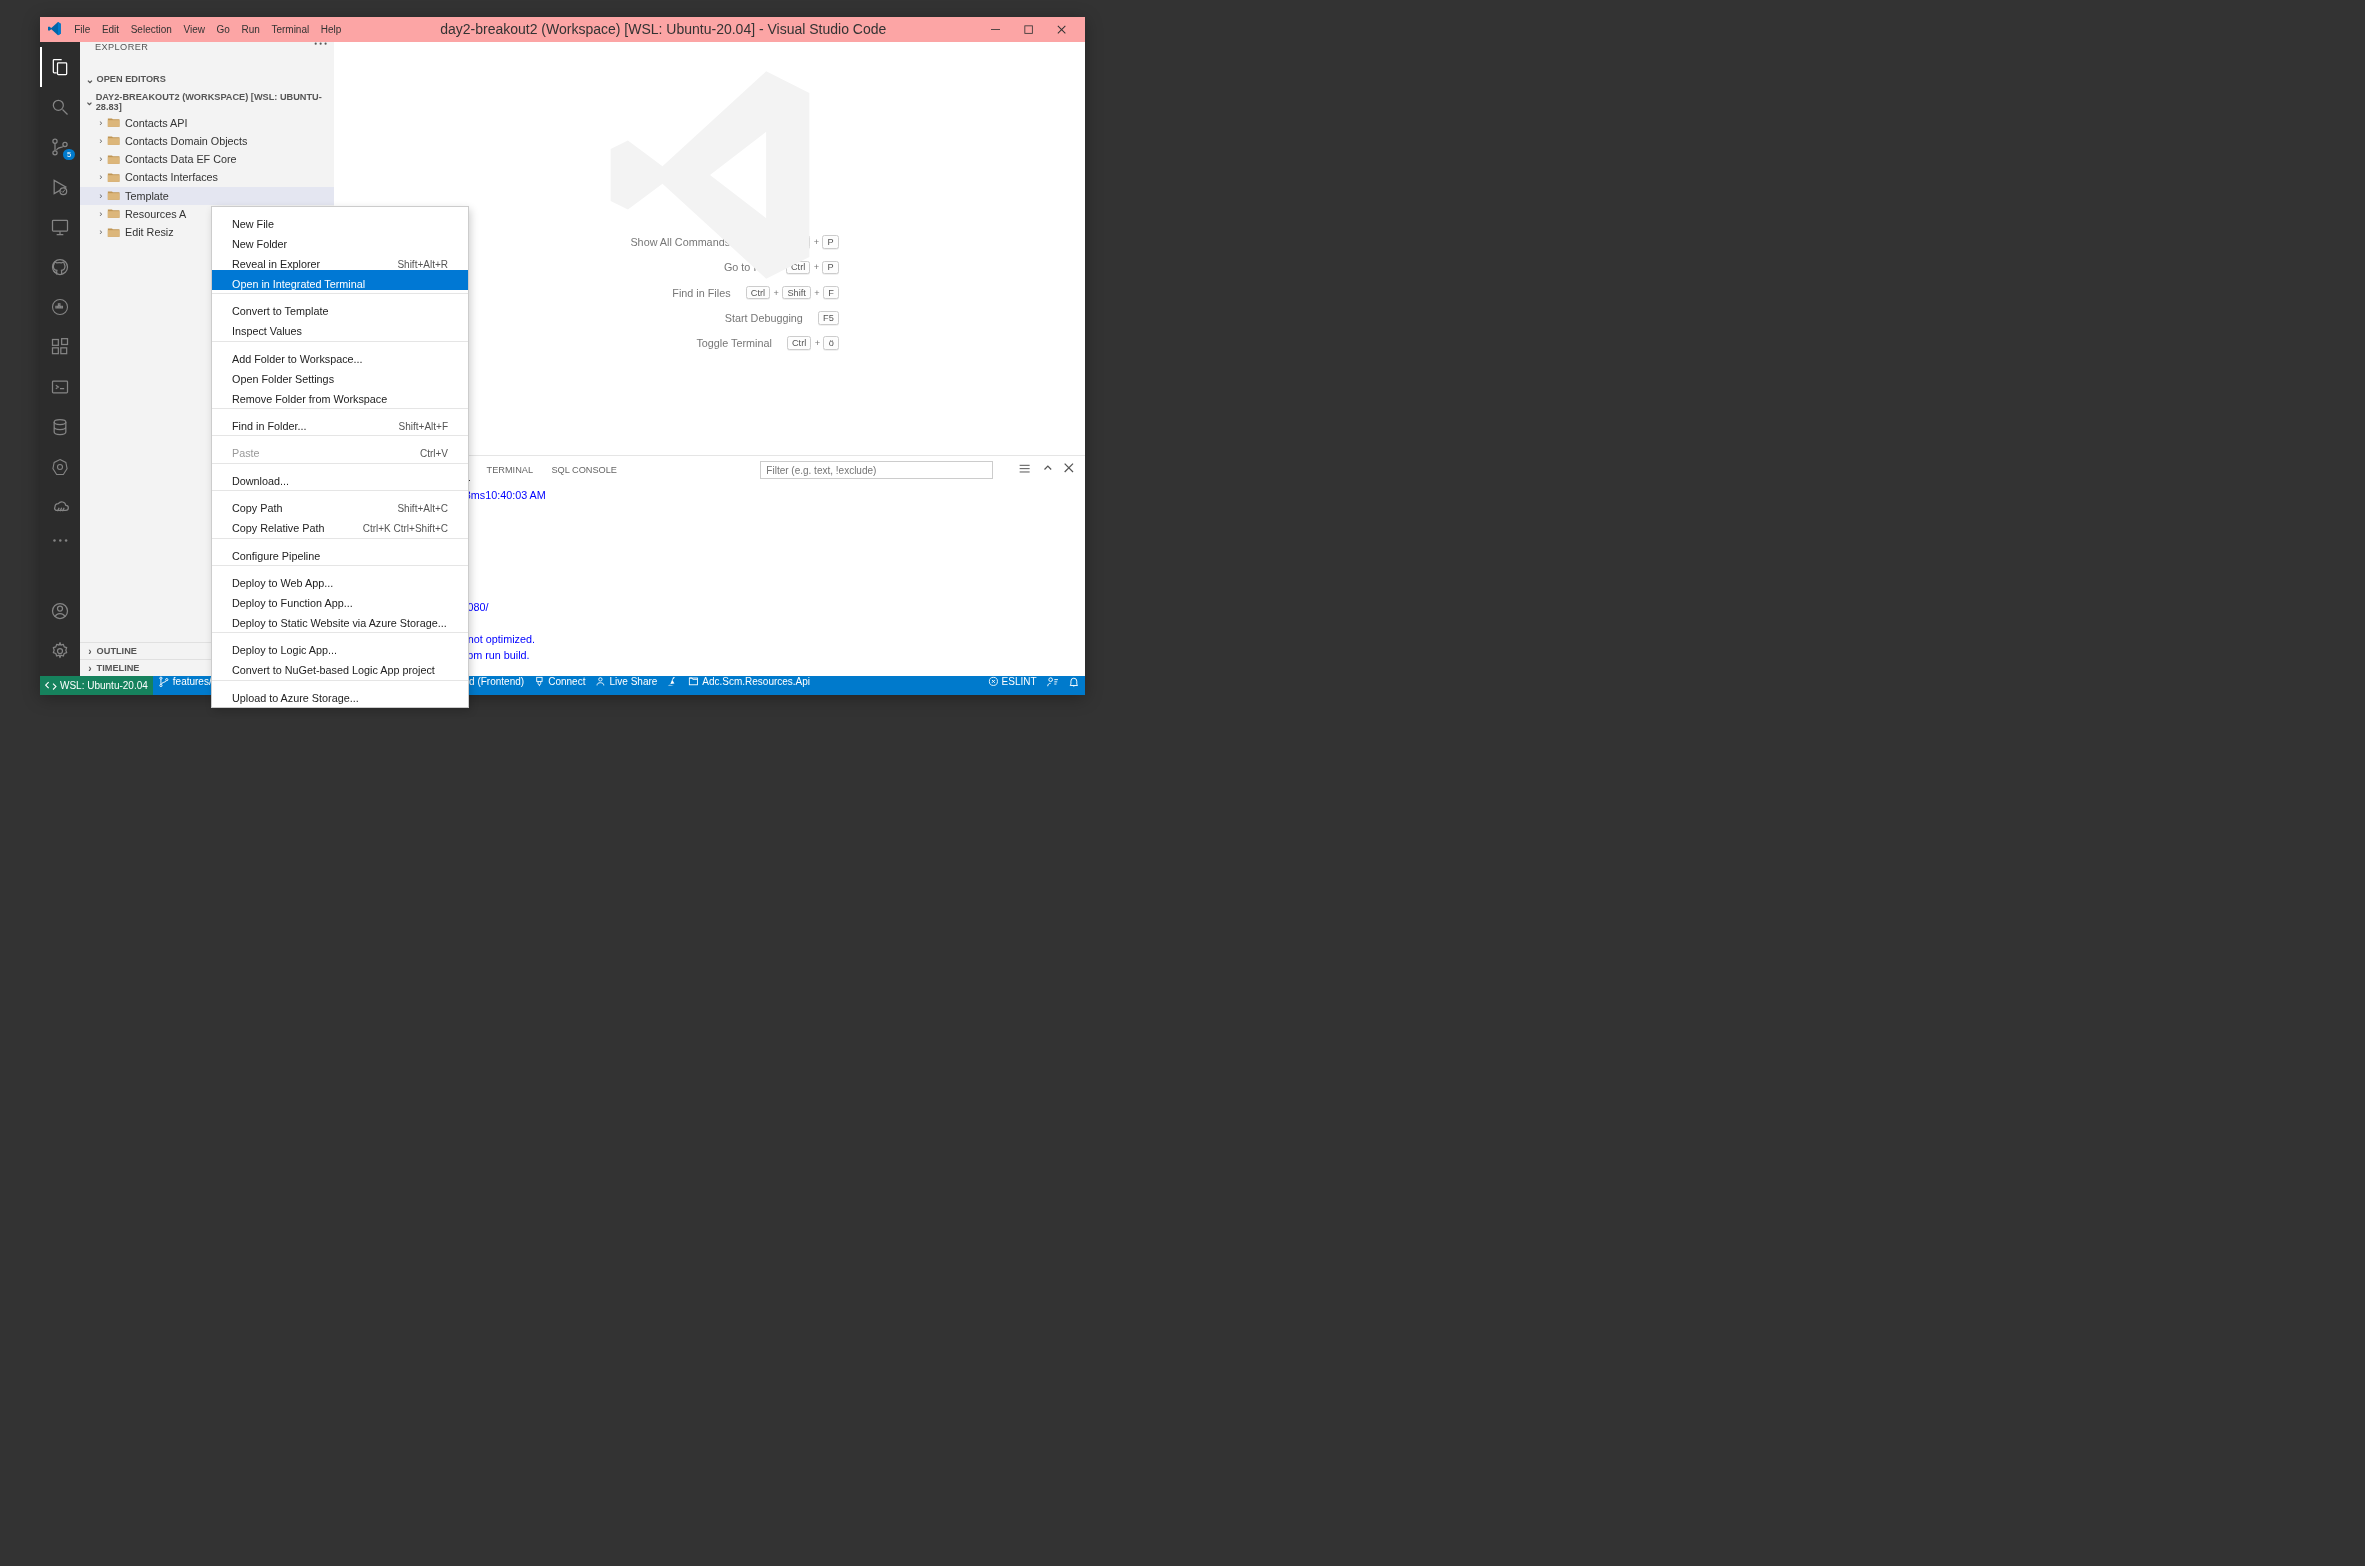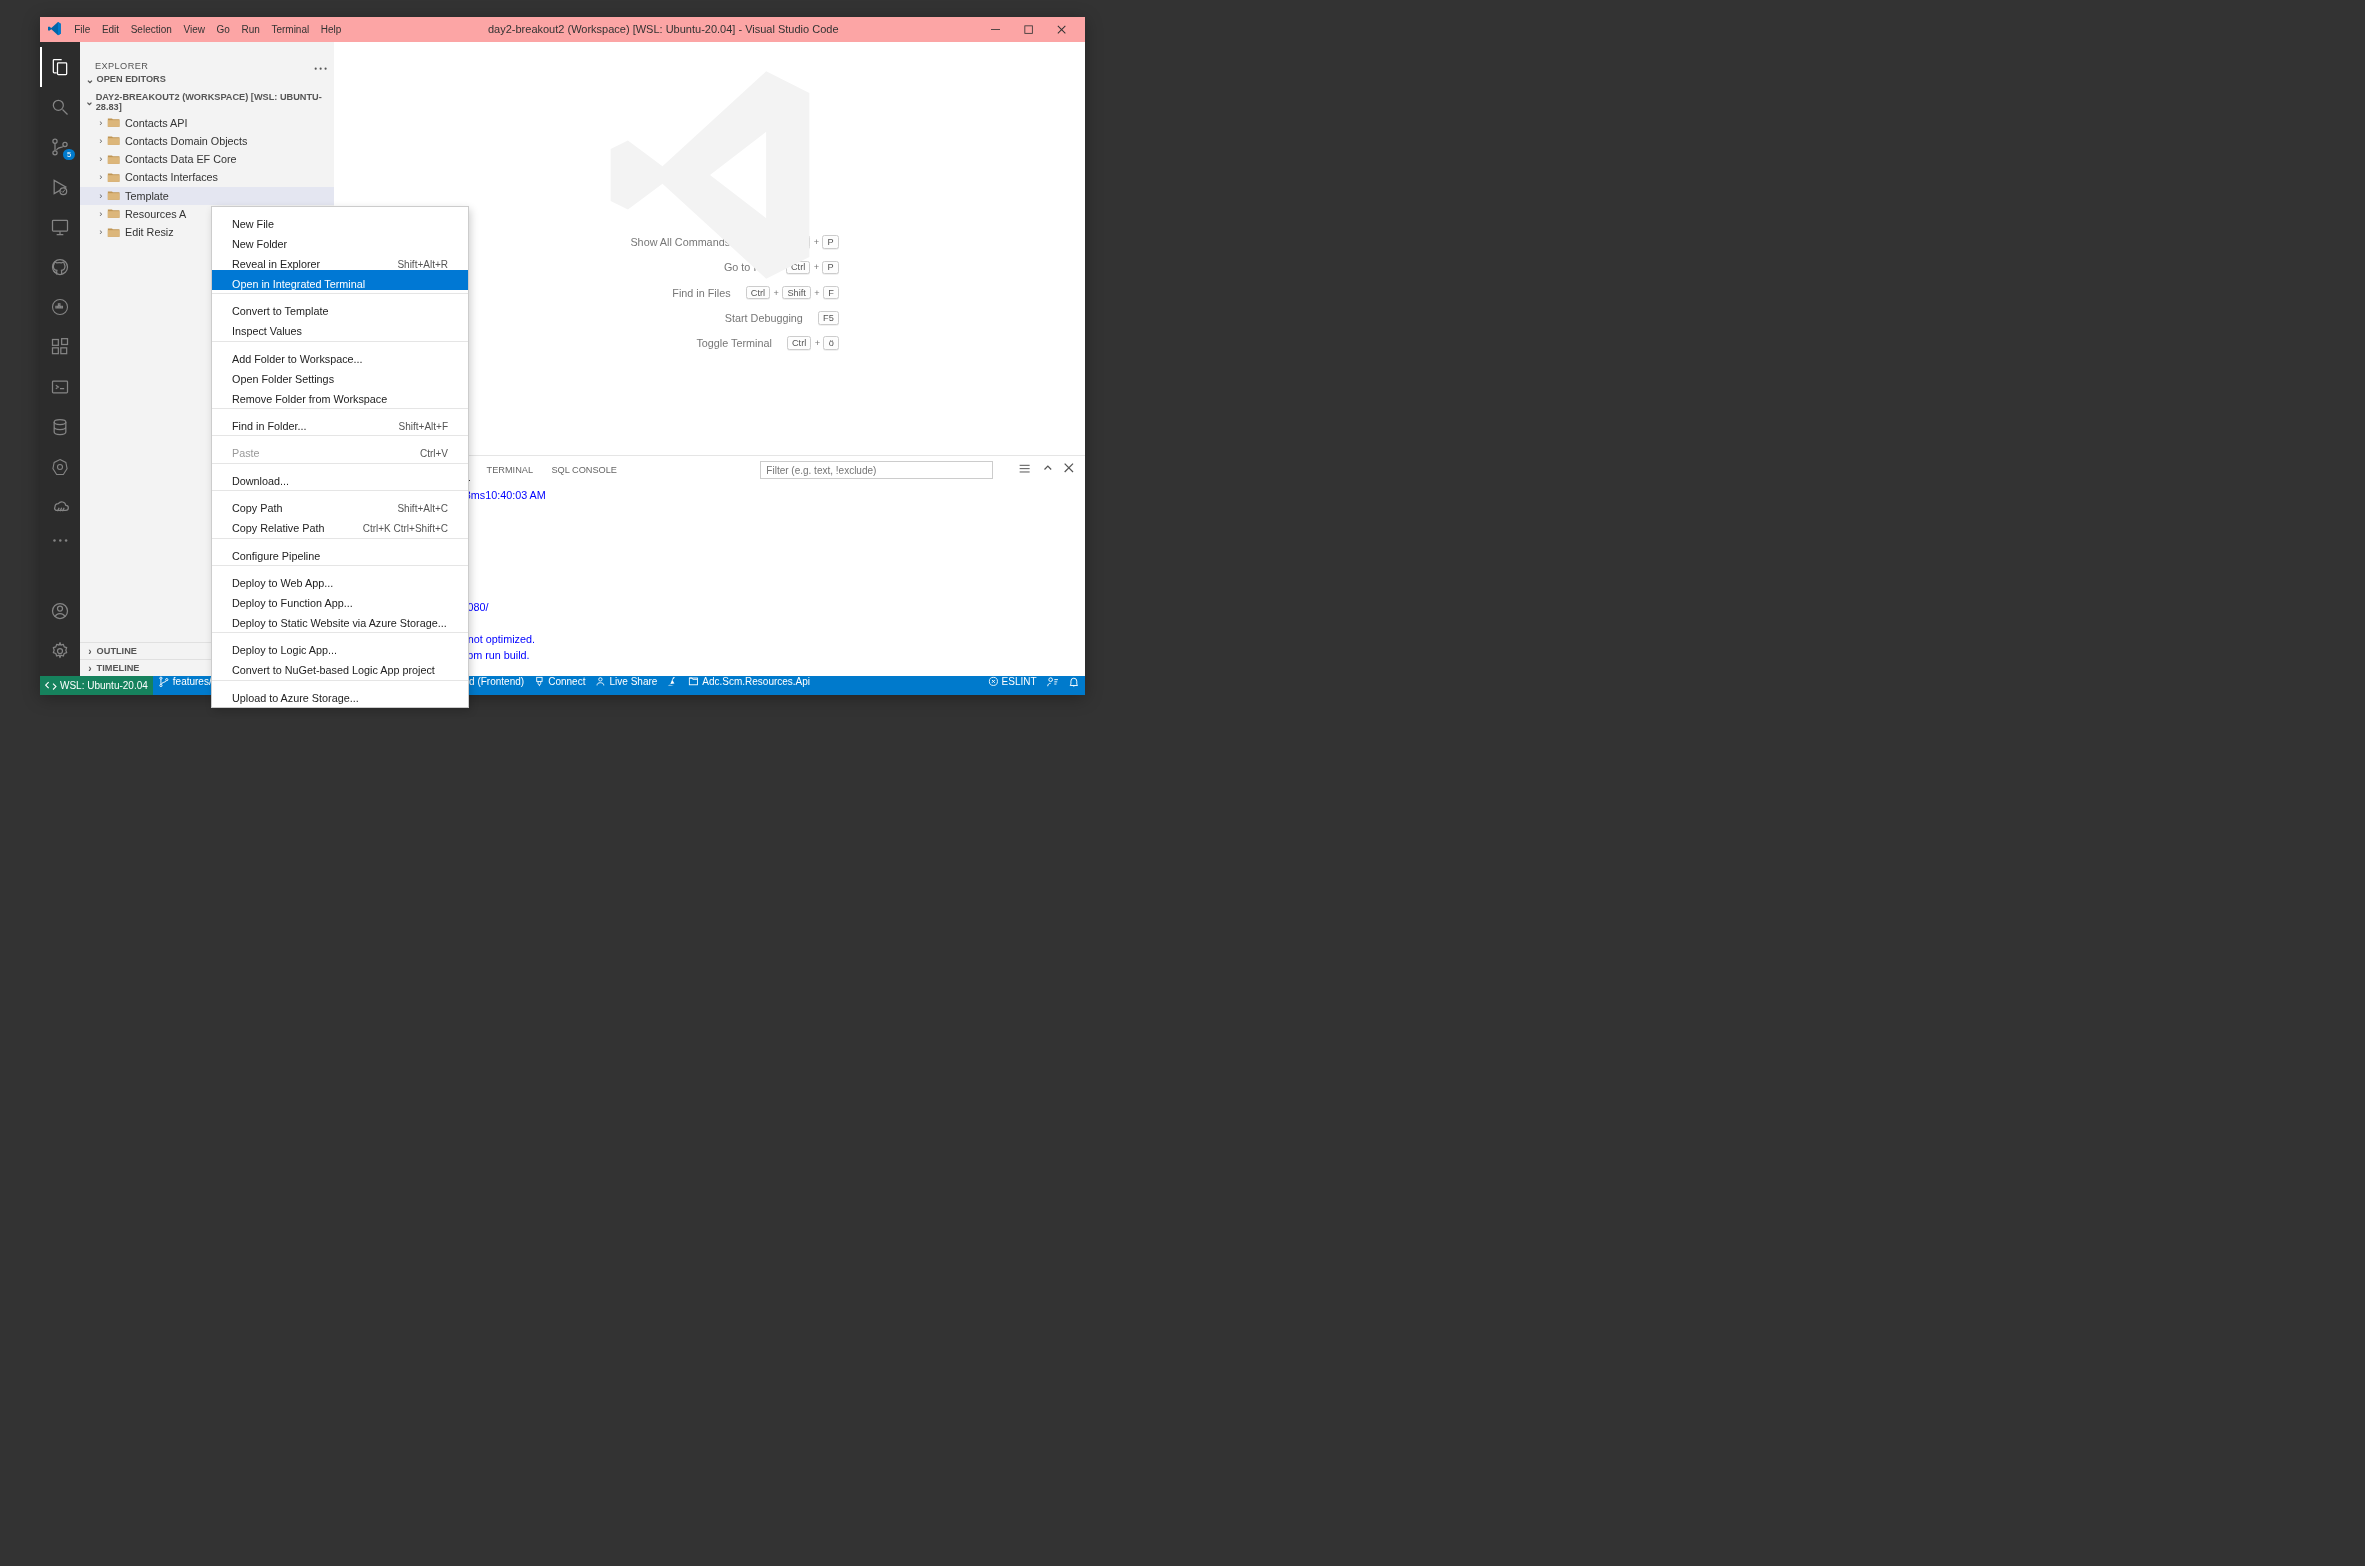--- a/index.html
+++ b/index.html
@@ -4,36 +4,36 @@
 <style>
 * { margin: 0; padding: 0; box-sizing: border-box; font-family: 'Segoe UI', sans-serif; -webkit-font-smoothing: antialiased; }
 body { background: #333333; width: 1125px; height: 783px; padding: 16.6px 40px; }
 .window { width: 1045px; height: 678px; background: #fff; display: flex; flex-direction: column; box-shadow: 0 3.3px 16.6px rgba(0,0,0,0.3); }
 
 
 .titlebar { height: 25px; background: #fca5a5; display: flex; align-items: center; padding: 0 6.7px; font-size: 10px; color: #333; }
 .titlebar-logo { width: 13.3px; height: 13.3px; margin: 0 6.7px 0 1.7px; }
 .menubar { display: flex; gap: 0; }
 .menubar-item { padding: 3.3px 5.8px; cursor: pointer; }
-.titlebar-title { flex: 1; text-align: center; color: #333; font-size: 11px; }
+.titlebar-title { flex: 1; text-align: center; color: #333; font-size: 14px; }
 .titlebar-controls { display: flex; gap: 0; }
 .titlebar-btn { width: 33px; height: 25px; display: flex; align-items: center; justify-content: center; cursor: pointer; color:#333; }
 
 
 .body { flex: 1; display: flex; overflow: hidden; }
 .activitybar { width: 40px; background: #2c2c2c; display: flex; flex-direction: column; align-items: center; padding: 5px 0; }
 .activitybar-item { width: 40px; height: 40px; display: flex; align-items: center; justify-content: center; cursor: pointer; color: #858585; position: relative; }
 .activitybar-item.active { color: #fff; }
 .activitybar-item.active::before { content: ''; position: absolute; left: 0; top: 0; bottom: 0; width: 1.7px; background: #fff; }
 .activitybar-spacer { flex: 1; }
 .activity-badge { position: absolute; bottom: 6.7px; right: 5px; background: #007acc; color: #fff; font-size: 7.5px; border-radius: 6.7px; padding: 0.8px 3.3px; min-width: 11.7px; text-align: center; }
 
 
 .sidebar { width: 254px; background: #f3f3f3; display: flex; flex-direction: column; overflow: hidden; font-size: 10.8px; color: #333; }
-.sidebar-header { height: 29px; display: flex; align-items: flex-end; padding: 0 6.7px 0 15px; font-size: 9.2px; color: #555; }
+.sidebar-header { height: 29px; display: flex; align-items: flex-start; padding: 0 6.7px 0 15px; font-size: 9.2px; color: #555; }
 .sidebar-header-title { flex: 1; letter-spacing: 0.4px; }
 .sidebar-header-actions { display: flex; gap: 5px; color: #555; }
 .sidebar-section { padding: 1.7px 0; }
 .section-header { display: flex; align-items: center; padding: 1.7px 3.3px; font-size: 9.2px; font-weight: 700; color: #555; cursor: pointer; }
 .section-header .chev { width: 13.3px; text-align: center; font-size: 10px; }
 .tree { padding: 0; }
 .tree-item { display: flex; align-items: center; height: 18.3px; padding-left: 15px; cursor: pointer; white-space: nowrap; overflow: hidden; }
 .tree-item.selected { background: #e4e6f1; }
 .tree-item .chev { width: 11.7px; font-size: 9.2px; color: #555; display: inline-block; text-align: center; }
 .folder-icon { width: 13.3px; height: 11.7px; display: inline-flex; align-items: center; justify-content: center; margin-right: 5px; }

